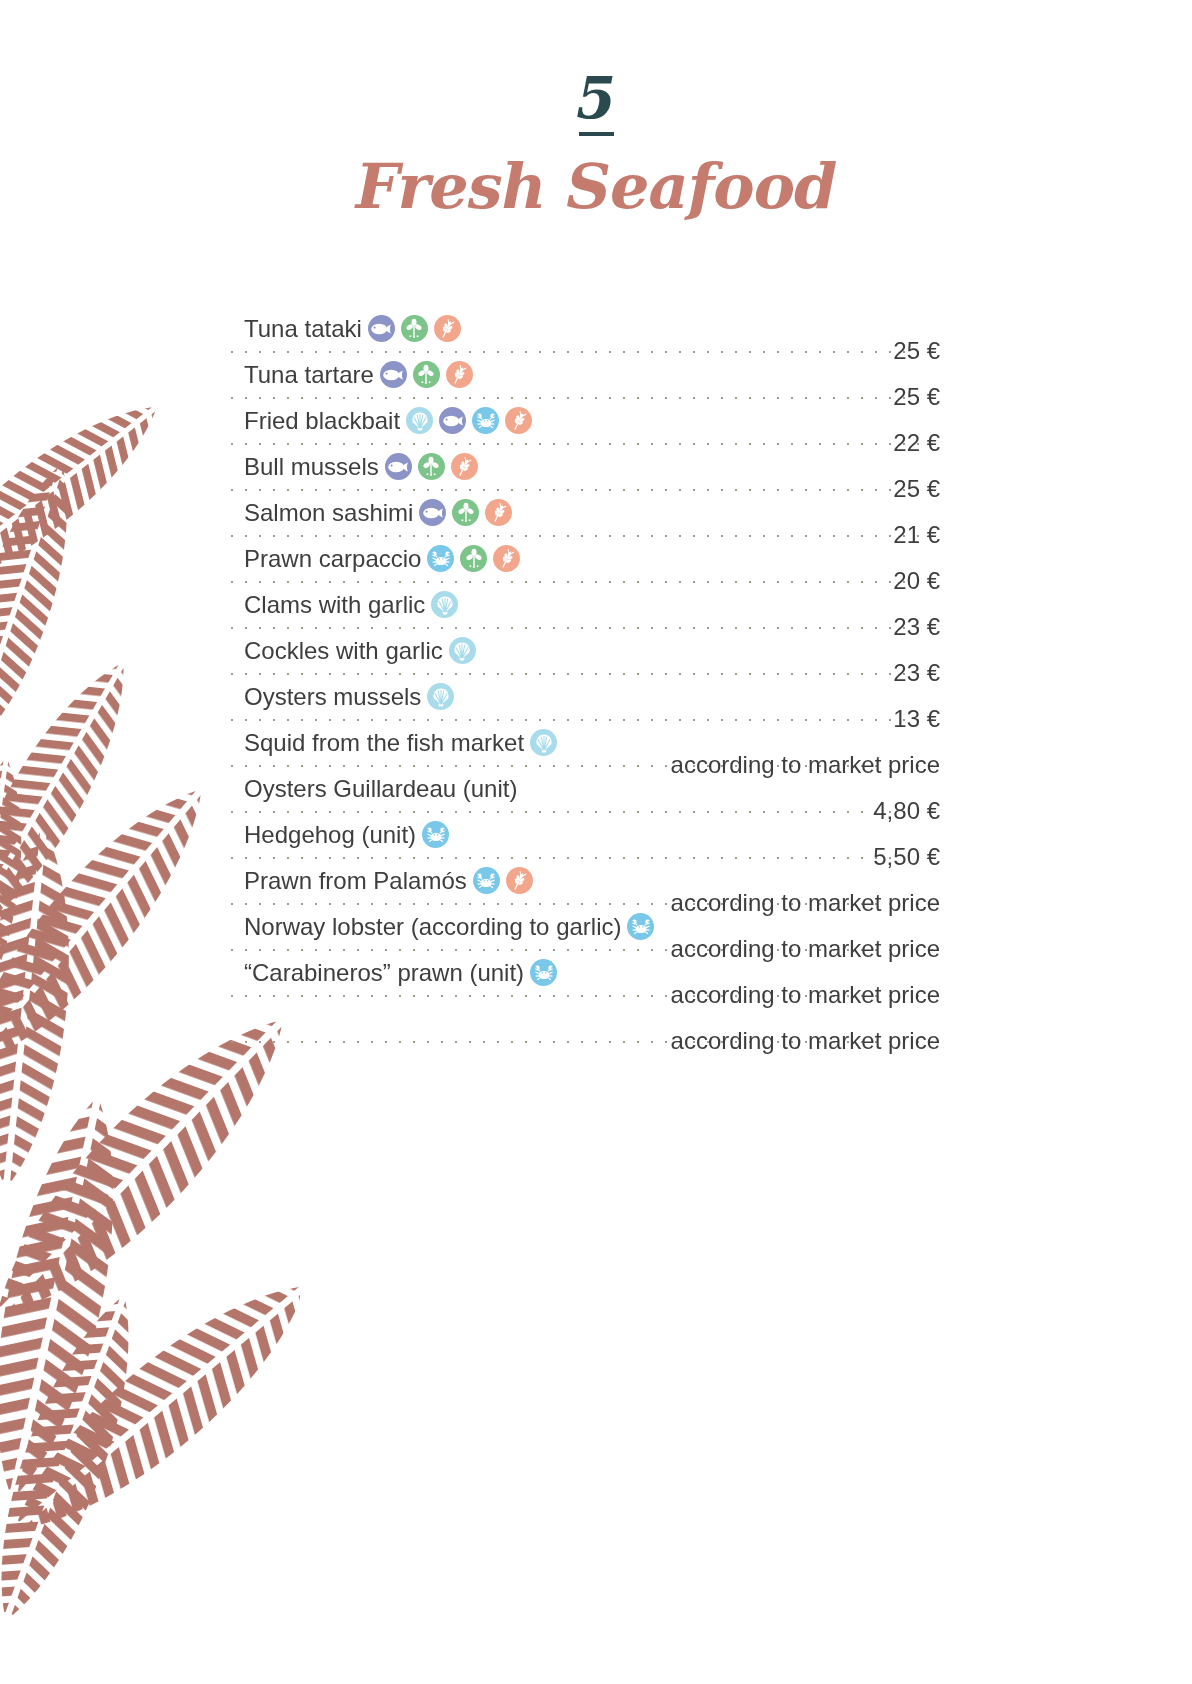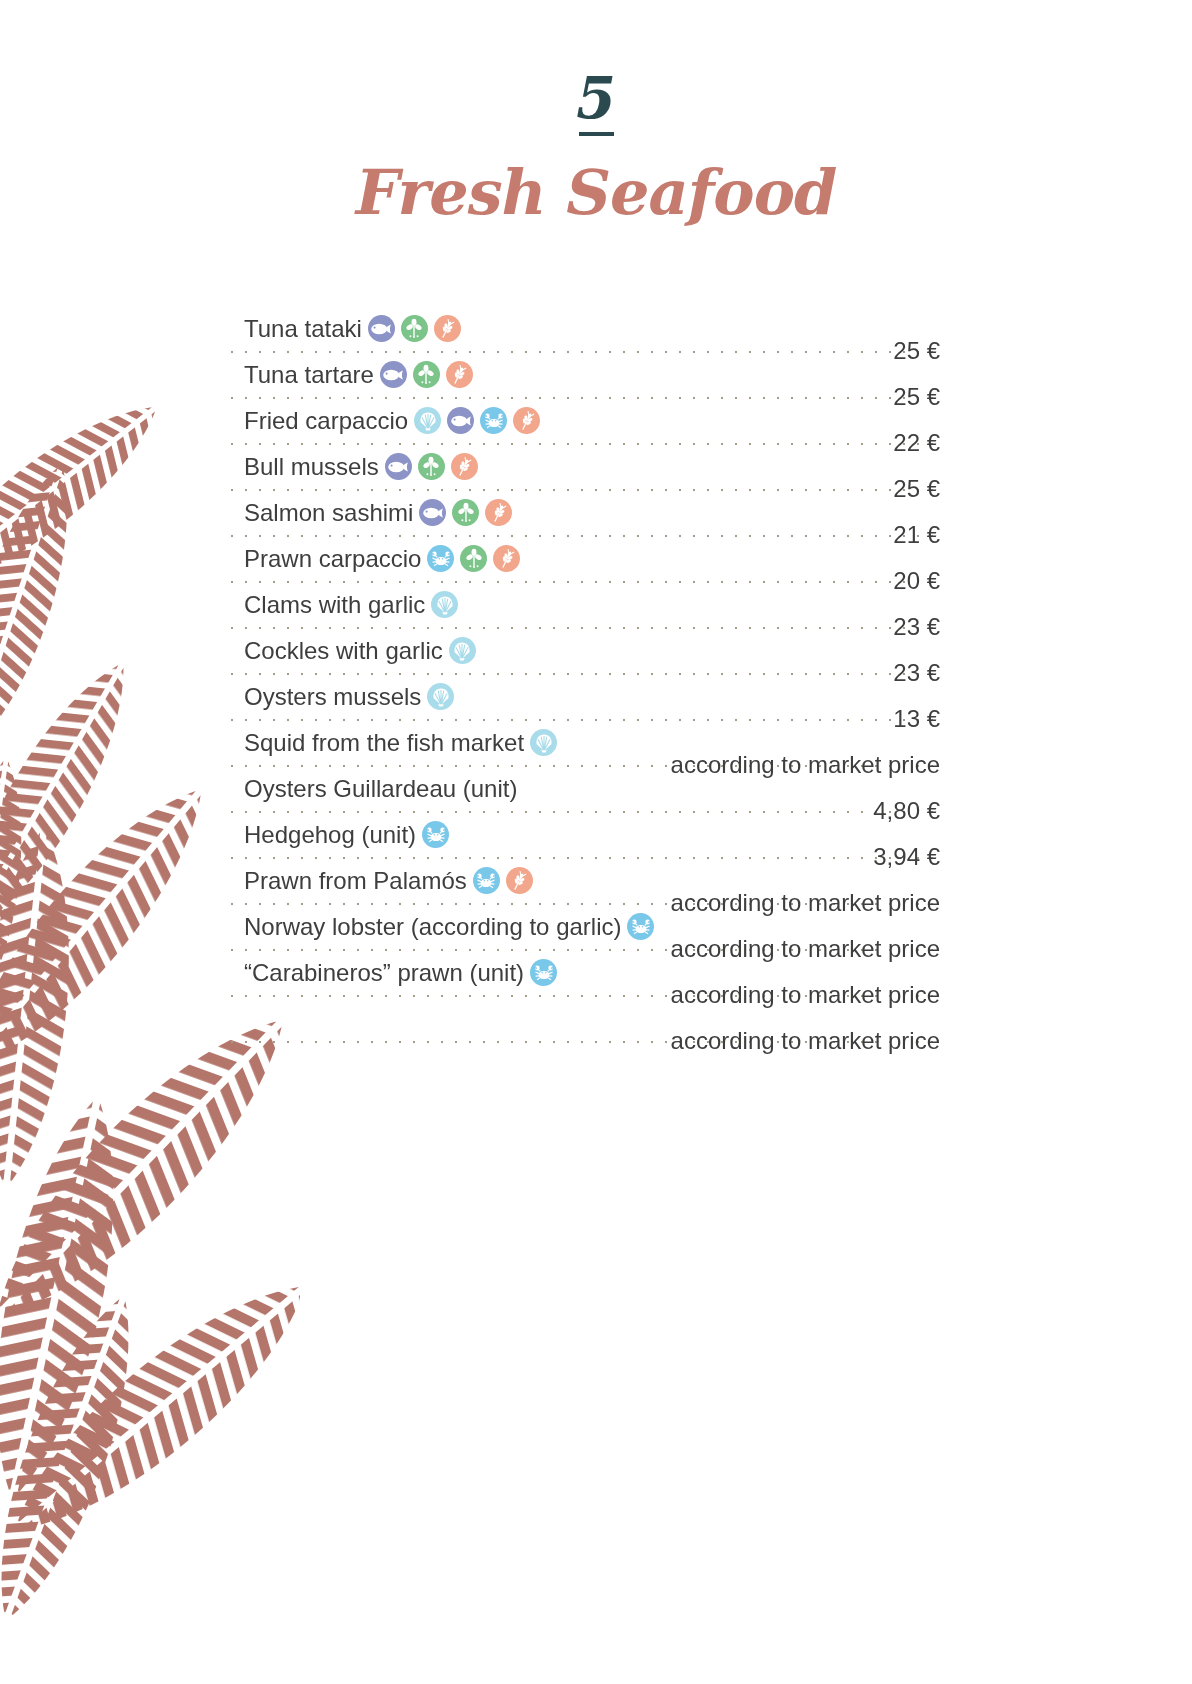--- a/index.html
+++ b/index.html
@@ -30,21 +30,21 @@
     font-family:"DejaVu Serif","Liberation Serif",serif;
     font-style:italic;font-weight:700;
     font-size:57px;line-height:60px;
     color:var(--teal);
   }
   .page-number-rule{
     width:35px;height:3.5px;background:var(--teal);
     margin:4px auto 0 auto;
   }
   .title{
-    position:absolute;top:158px;left:0;width:100%;
+    position:absolute;top:152px;left:0;width:100%;
     margin:0;text-align:center;
     font-family:"DejaVu Serif","Liberation Serif",serif;
     font-style:italic;font-weight:700;
     font-size:62px;line-height:70px;letter-spacing:-1px;
     color:var(--terracotta);
   }
   .menu{
     position:absolute;left:231px;top:307px;width:709px;
   }
   .row{
@@ -201,21 +201,21 @@
             <svg viewBox="0 0 24 24">
               <use href="#ic-gluten"></use>
             </svg>
           </span>
         </span>
         <span class="spacer"></span>
         <span class="item-price">25 €</span>
       </div>
       <div class="dots"></div>
       <div class="row">
-        <span class="item-name">Fried carpaccio</span>
+        <span class="item-name">Fried blackbait</span>
         <span class="icons">
           <span class="chip" style="background: rgb(169, 220, 234); color: rgb(169, 220, 234);">
             <svg viewBox="0 0 24 24">
               <use href="#ic-mollusc"></use>
             </svg>
           </span>
           <span class="chip" style="background: rgb(139, 147, 199); color: rgb(139, 147, 199);">
             <svg viewBox="0 0 24 24">
               <use href="#ic-fish"></use>
             </svg>
@@ -366,21 +366,21 @@
       <div class="row">
         <span class="item-name">Hedgehog (unit)</span>
         <span class="icons">
           <span class="chip" style="background: rgb(121, 199, 233); color: rgb(121, 199, 233);">
             <svg viewBox="0 0 24 24">
               <use href="#ic-crustacean"></use>
             </svg>
           </span>
         </span>
         <span class="spacer"></span>
-        <span class="item-price">3,94 €</span>
+        <span class="item-price">5,50 €</span>
       </div>
       <div class="dots"></div>
       <div class="row">
         <span class="item-name">Prawn from Palamós</span>
         <span class="icons">
           <span class="chip" style="background: rgb(121, 199, 233); color: rgb(121, 199, 233);">
             <svg viewBox="0 0 24 24">
               <use href="#ic-crustacean"></use>
             </svg>
           </span>

